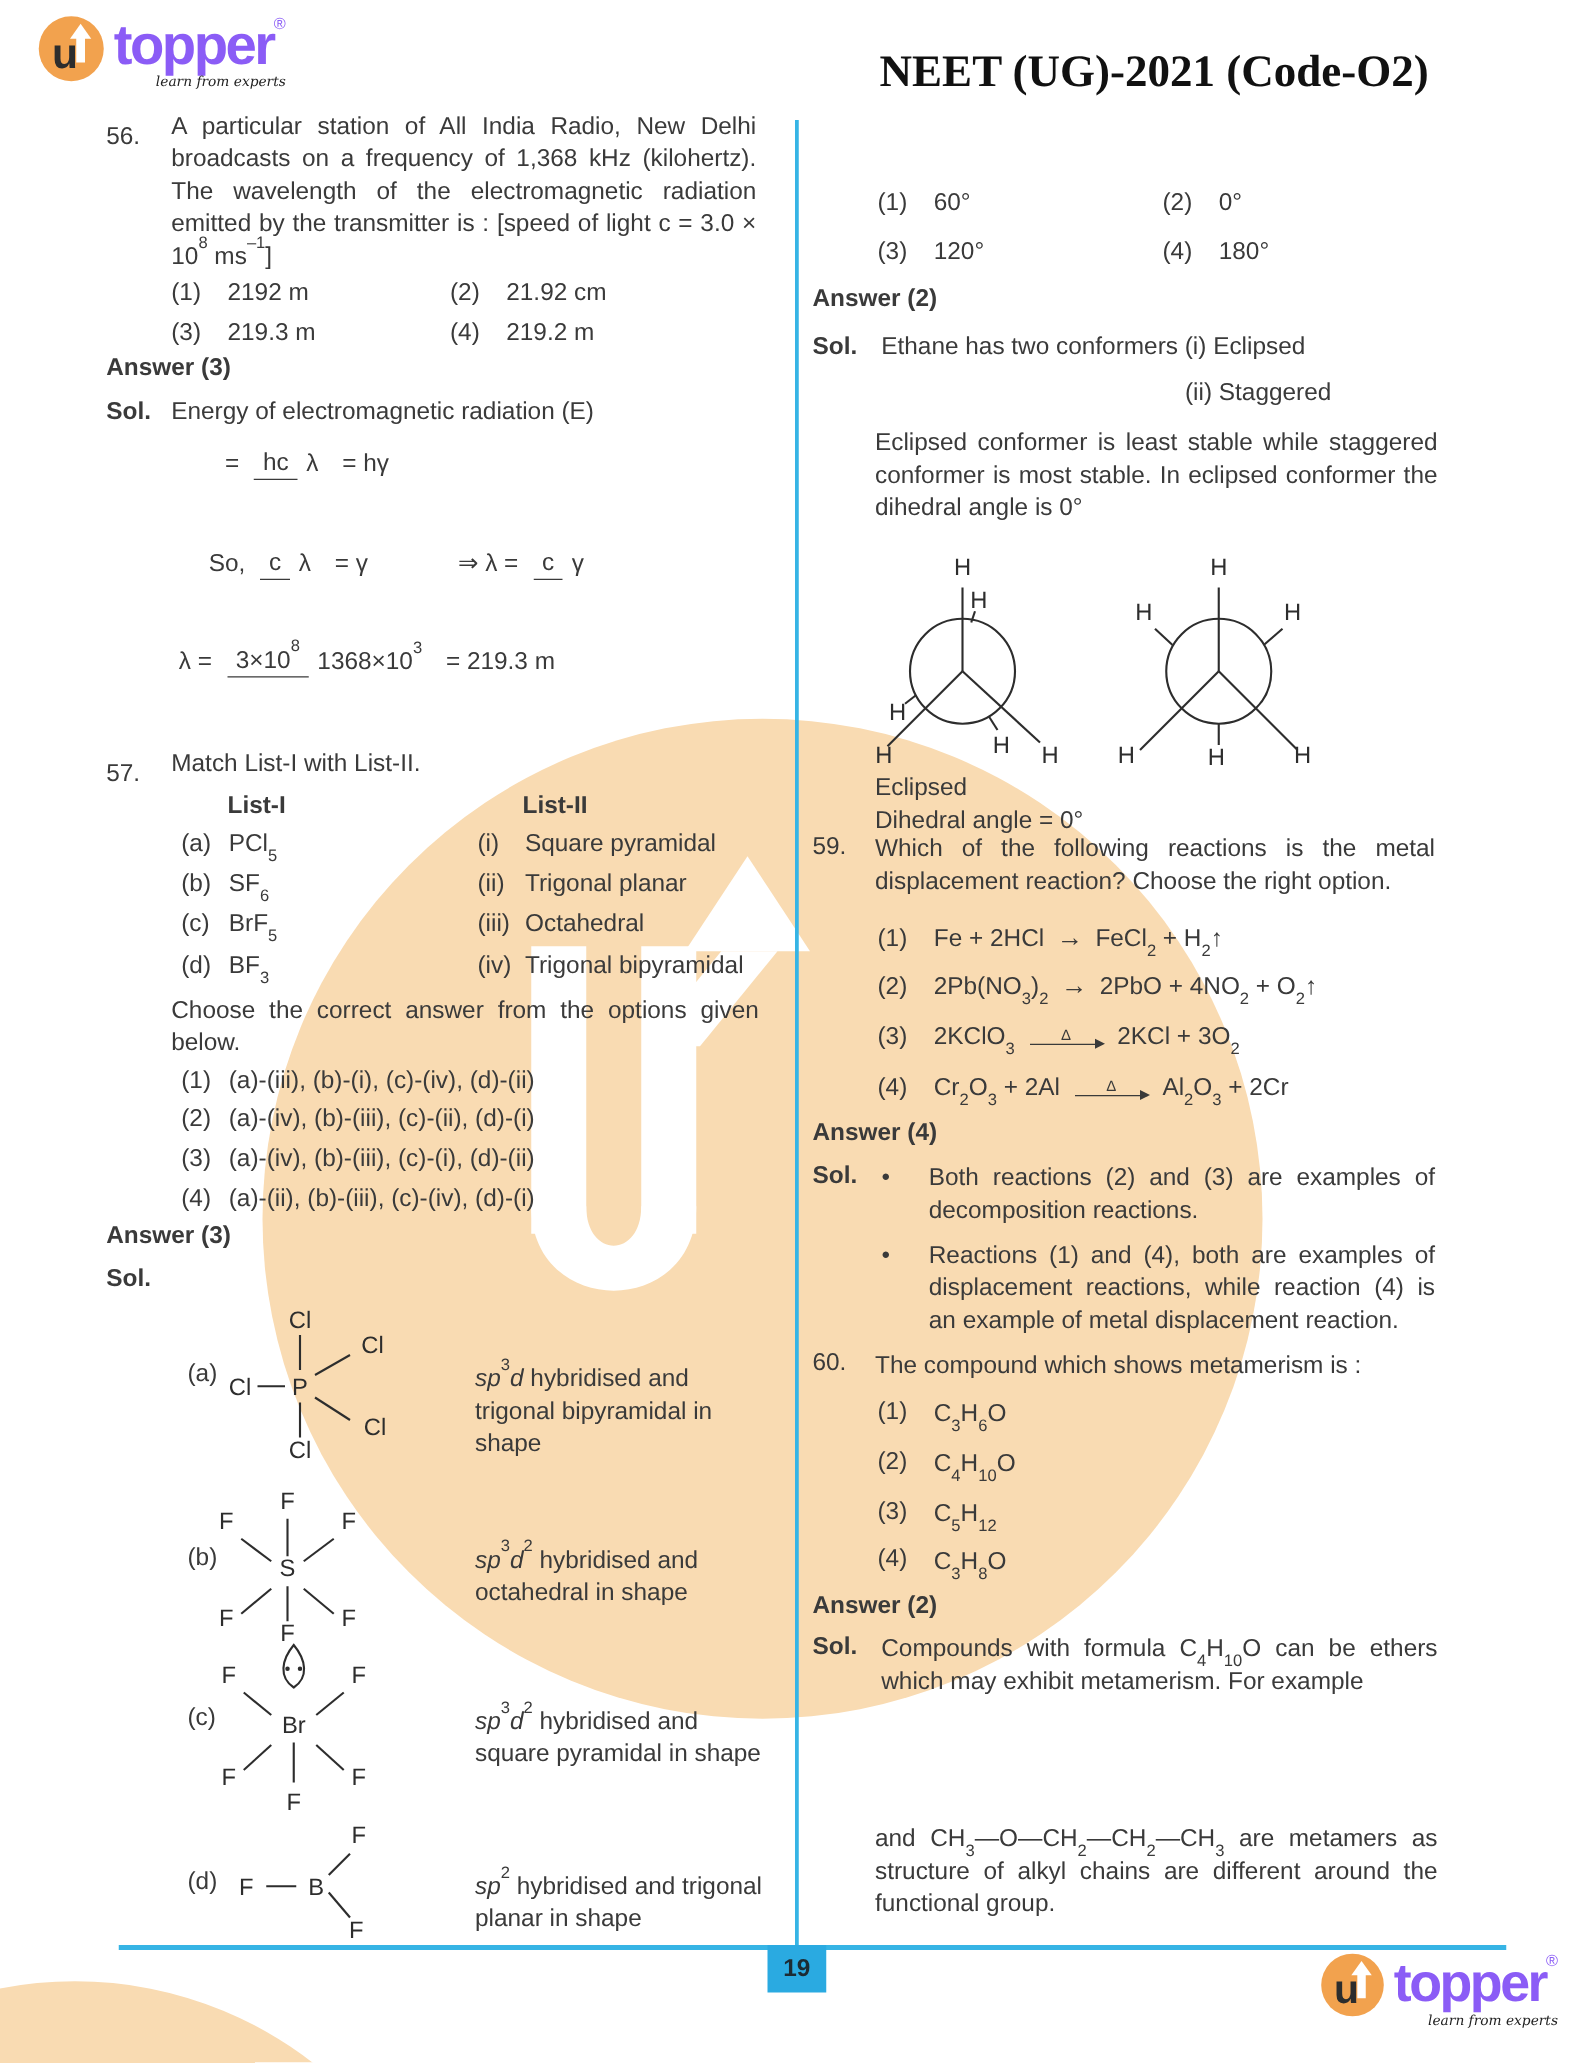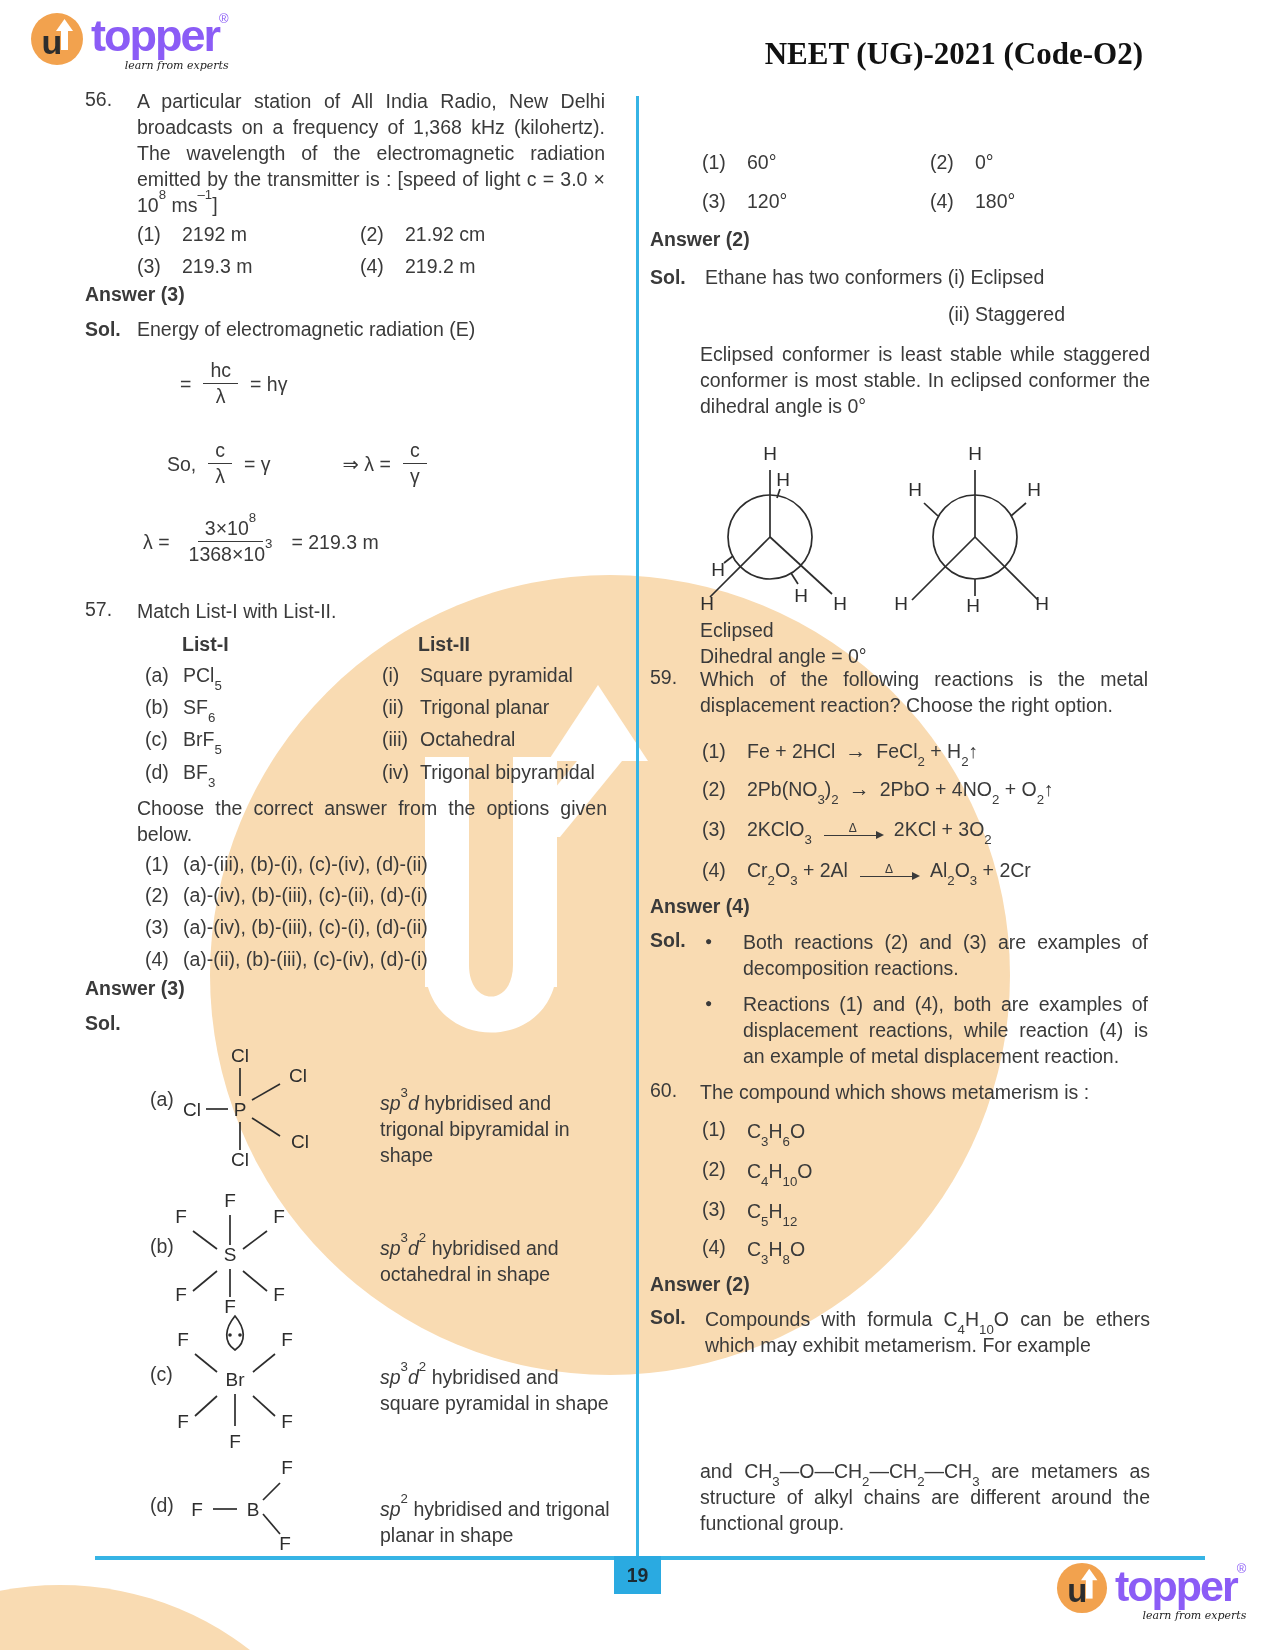--- a/index.html
+++ b/index.html
@@ -5,57 +5,57 @@
   html,body{margin:0;padding:0;background:#ffffff;}
   .page{position:relative;width:1275px;height:1650px;background:#fff;overflow:hidden;
         font-family:"Liberation Sans","DejaVu Sans",sans-serif;color:var(--ink,#3a3a3a);
         font-size:19.5px;}
   .abs{position:absolute;}
   .content{position:absolute;inset:0;z-index:2;}
   .wm{z-index:1;}
   .b{font-weight:bold;}
   .para{line-height:26px;text-align:justify;}
   .qrow{display:flex;}
-  .qnum{width:52px;flex:none;}
+  .qnum{width:52px;flex:none;margin-top:10px;}
   .qnum-r{width:50px;flex:none;}
   .qtext{flex:1;line-height:26px;text-align:justify;}
   .optrow{display:flex;margin-left:52px;}
   .opt{display:flex;}
   .optL{width:223px;}
   .optR{width:228px;}
   .olab{width:45px;flex:none;}
   .lrow{display:flex;}
   .ml60{margin-left:60px;}
   .c38{width:38px;flex:none;}
   .c199{width:199px;flex:none;}
   .solrow{display:flex;}
   .sollab{width:52px;flex:none;font-weight:bold;}
   .sollab-r{width:55px;flex:none;font-weight:bold;}
   .eqrow{display:flex;align-items:center;line-height:24px;}
-  .frac{display:inline-flex;flex-direction:column;align-items:center;text-align:center;line-height:25px;}
+  .frac{display:inline-flex;flex-direction:row;align-items:flex-end;text-align:center;line-height:25px;}
   .fnum{padding:0 7px;border-bottom:1.7px solid var(--ink,#3a3a3a);}
   .fden{padding:0 7px;}
   sub{font-size:0.68em;line-height:0;position:relative;bottom:-0.22em;}
   sup{font-size:0.68em;line-height:0;position:relative;top:-0.38em;}
   .bulrow{display:flex;}
   .bul{width:38px;flex:none;font-size:12px;padding-top:5px;}
   .bultext{width:405px;line-height:26px;text-align:justify;}
   .rxrow{display:flex;align-items:center;margin-left:52px;line-height:26px;}
   .parr{margin:0 10px;font-size:21px;}
   .darrow{display:inline-flex;flex-direction:column;align-items:center;margin:0 12px;}
   .dlab{font-size:12px;line-height:12px;margin-bottom:1px;}
   .dshaft{width:58px;height:0;border-top:1.8px solid var(--ink,#3a3a3a);position:relative;}
   .dshaft::after{content:"";position:absolute;right:-2px;top:-5px;width:0;height:0;
     border-left:8px solid var(--ink,#3a3a3a);border-top:4px solid transparent;border-bottom:4px solid transparent;}
   .divider{width:3px;background:var(--accent-cyan,#36b4e5);}
   .hline{height:4px;background:var(--accent-cyan,#36b4e5);}
   .pagebox{width:47px;height:38px;background:var(--pagebox-blue,#2aaae1);display:flex;
            align-items:center;justify-content:center;font-weight:bold;color:#1c2b33;}
   .wm-circle{border-radius:50%;background:var(--watermark-peach,#f9dbb2);}
-  .title{font-family:"Liberation Serif","DejaVu Serif",serif;font-weight:bold;font-size:31px;color:#111;}
+  .title{font-family:"Liberation Serif","DejaVu Serif",serif;font-weight:bold;font-size:36px;color:#111;}
   .brand{display:flex;align-items:flex-start;}
   .brand-text{margin-left:7px;line-height:1;}
   .brand-word{font-weight:bold;font-size:45px;letter-spacing:-2px;color:#8b5cf6;}
   .brand-reg{font-size:13px;vertical-align:28px;letter-spacing:0;font-weight:normal;}
   .tagline{font-family:"DejaVu Serif","Liberation Serif",serif;font-style:italic;font-size:11px;
            text-align:right;margin-top:2px;color:#222;}
   .newman-cap{line-height:26px;}
   .desc{line-height:26px;}
   .bhost{position:relative;display:inline-block;}
   .bunder{position:absolute;left:45%;transform:translateX(-50%);top:25px;display:flex;

